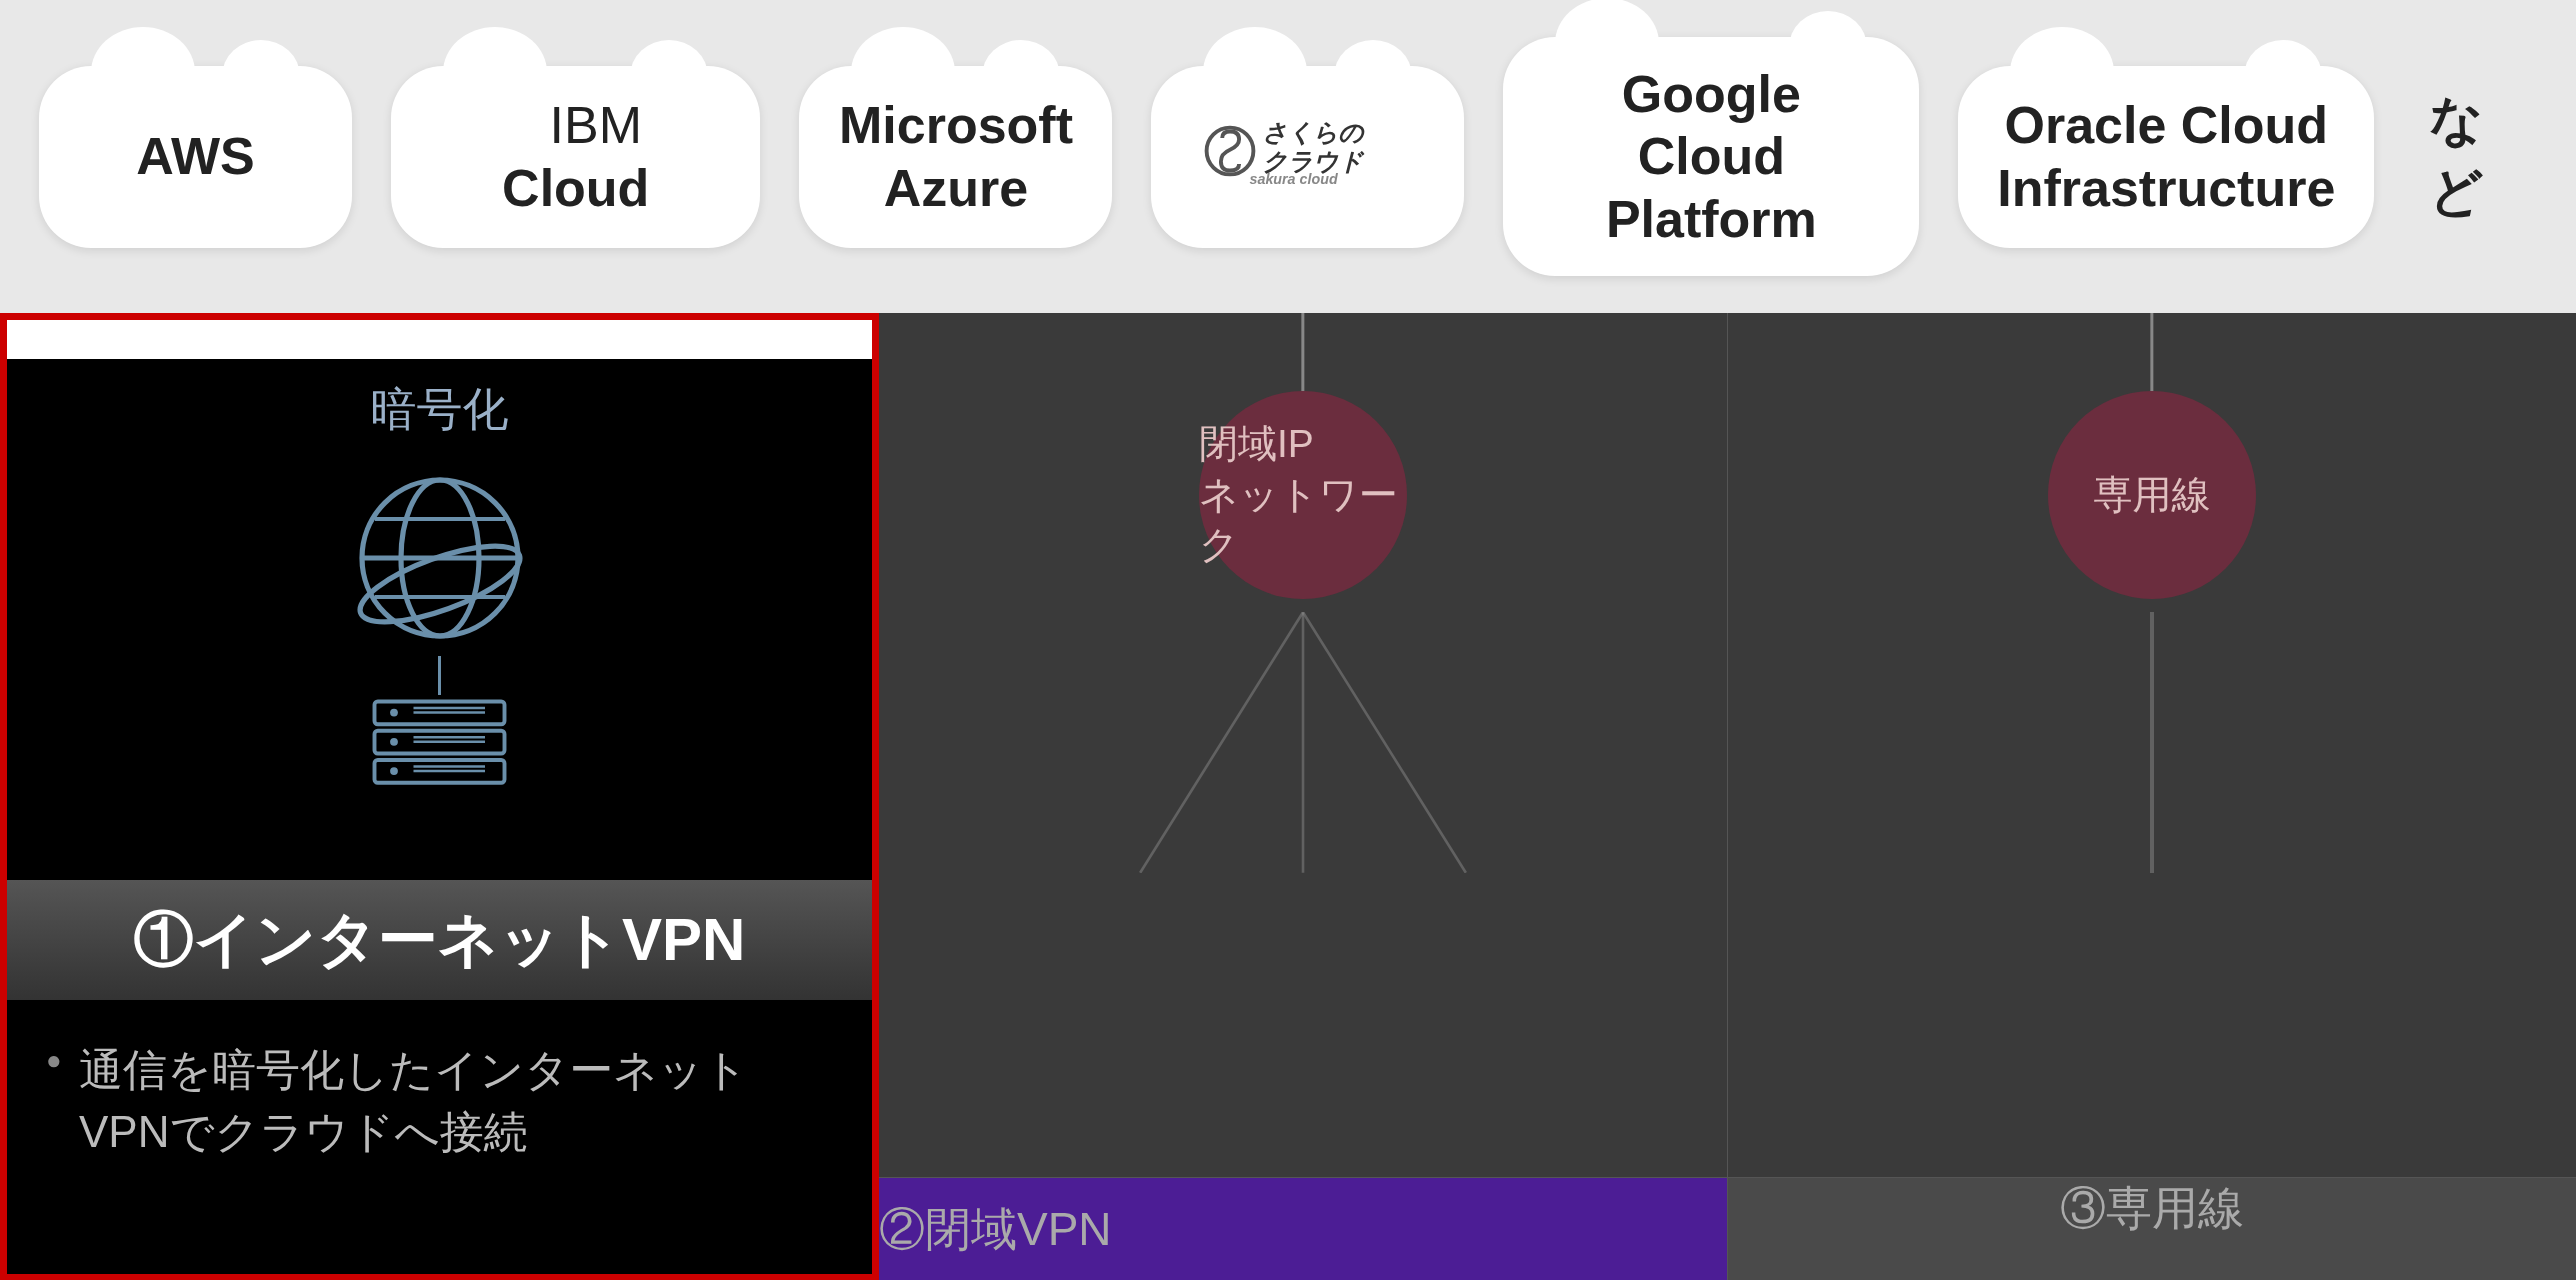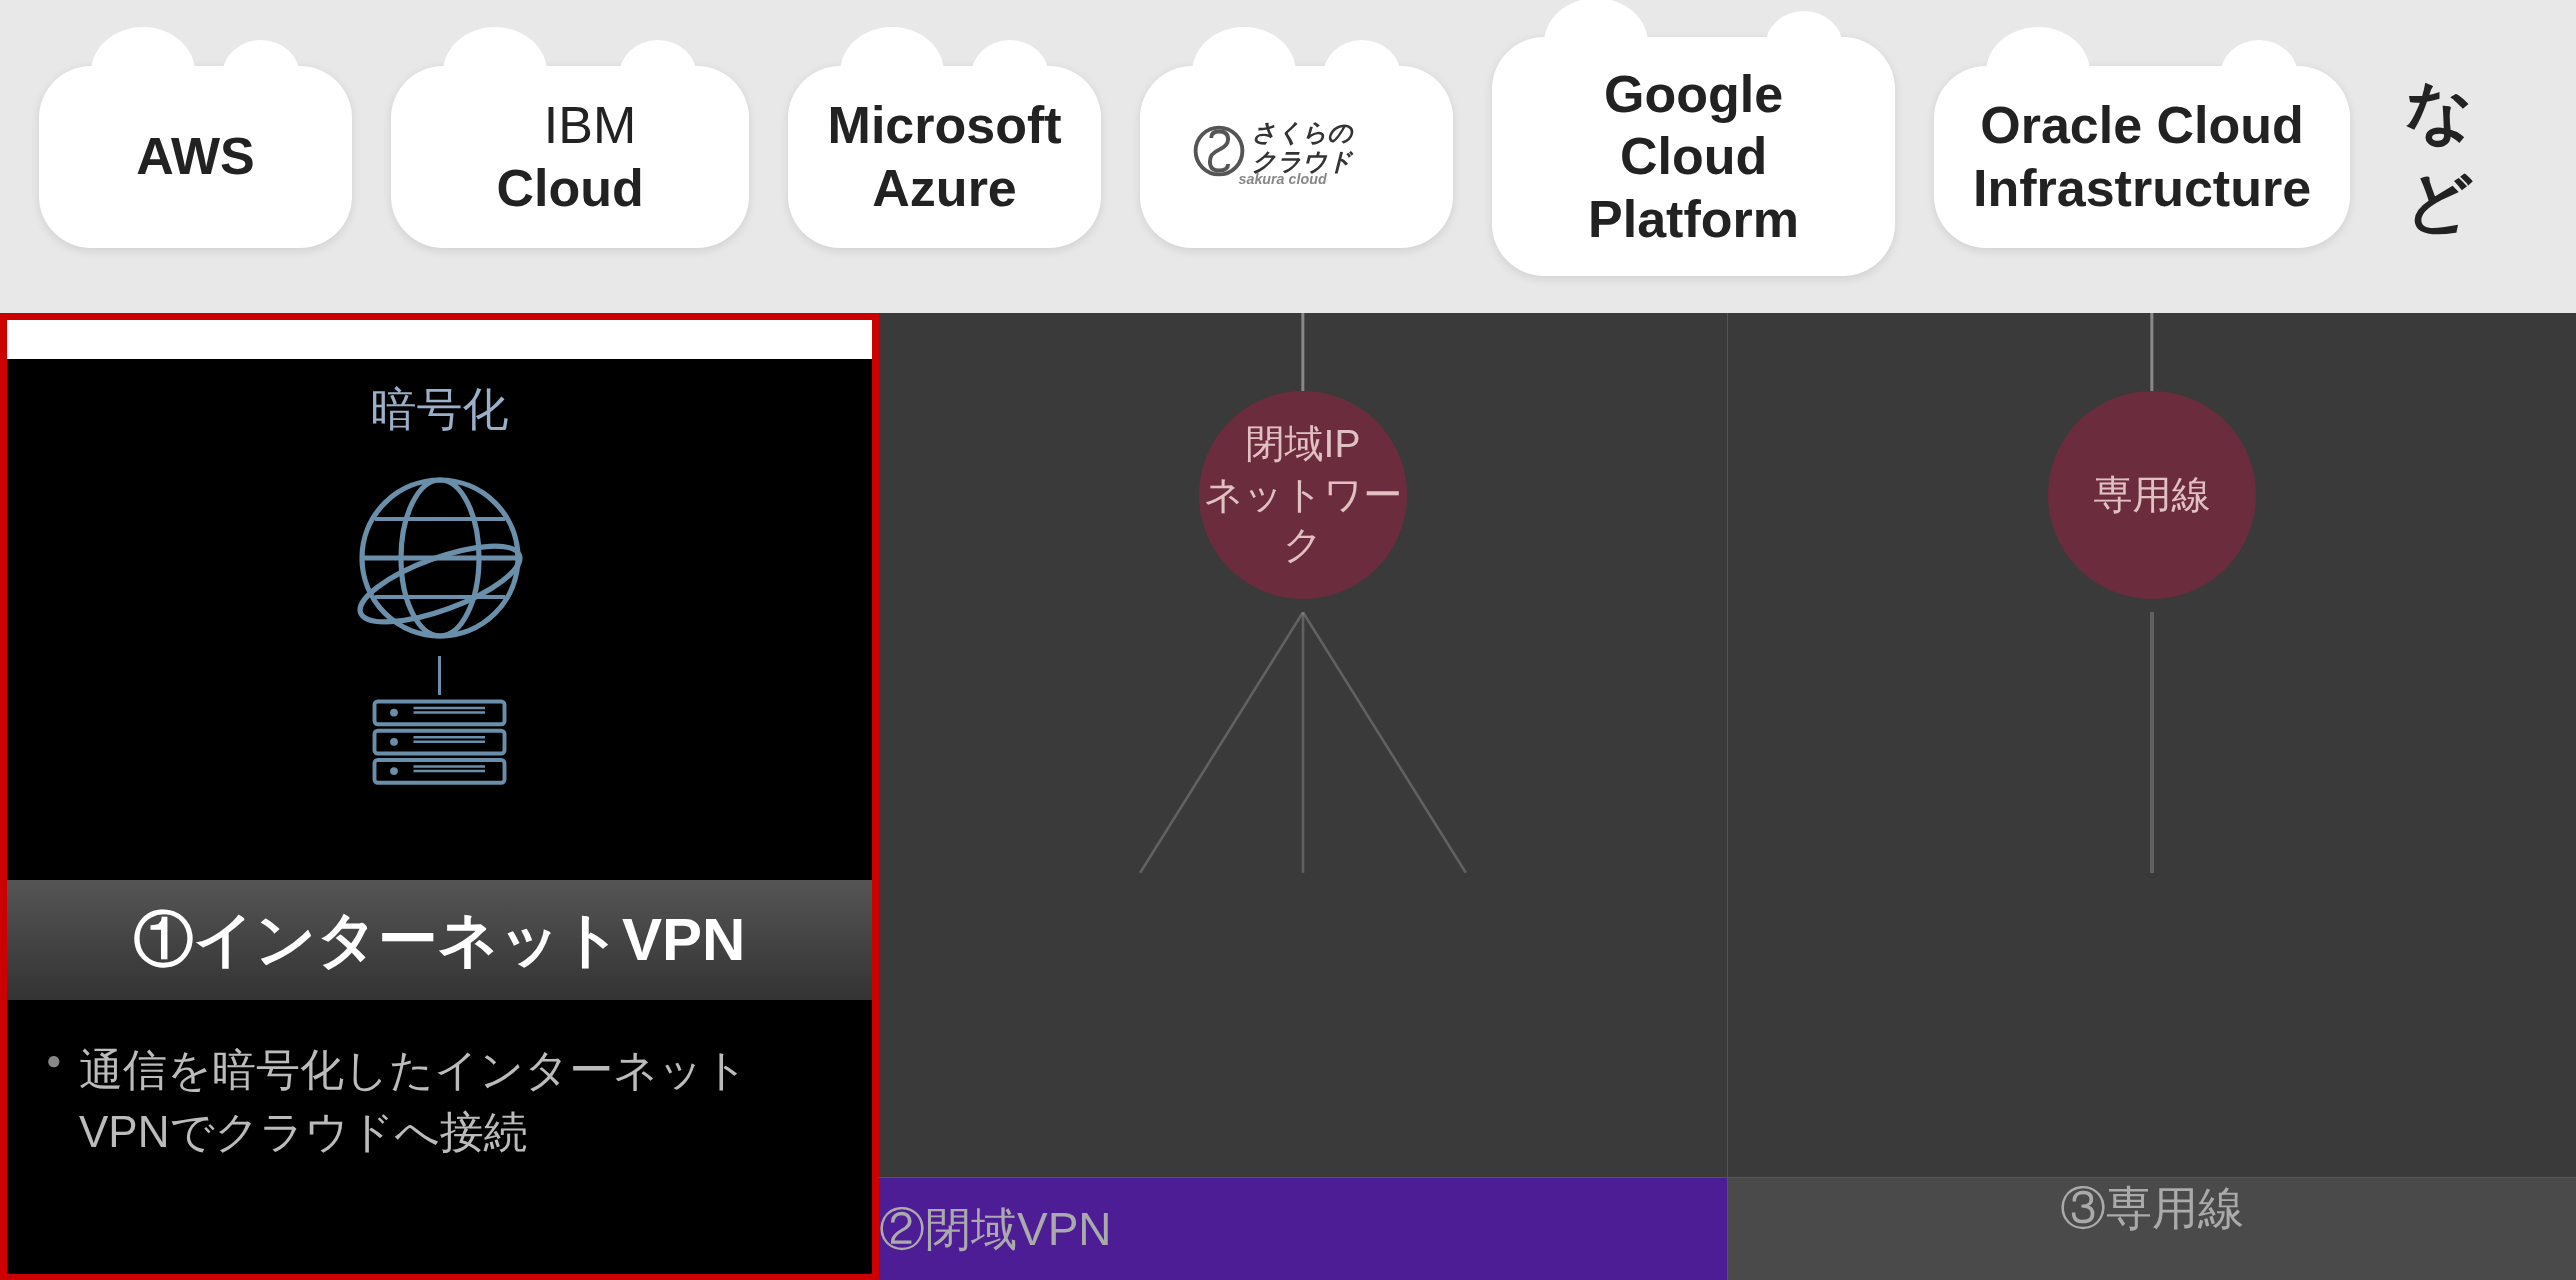--- a/index.html
+++ b/index.html
@@ -73,21 +73,21 @@
       line-height: 1.2;
       position: relative;
       z-index: 1;
     }
     .cloud-label span.normal {
       font-weight: normal;
       margin-left: 40px;
     }
 
     .etc-label {
-      font-size: 67px;
+      font-size: 53px;
       font-weight: bold;
       color: #222;
       margin-left: 16px;
       align-self: center;
     }
 
     
     .sakura-logo {
       font-size: 42px;
       color: #333;
@@ -212,21 +212,20 @@
       display: flex;
       align-items: center;
       justify-content: center;
       flex-direction: column;
       position: relative;
     }
 
     .circle-label {
       font-size: 39px;
       color: #e0c0c0;
-      text-align: center;
       line-height: 1.3;
     }
 
     .right-panels-container {
       display: flex;
       flex: 1;
       position: relative;
     }
 
     .right-half {

